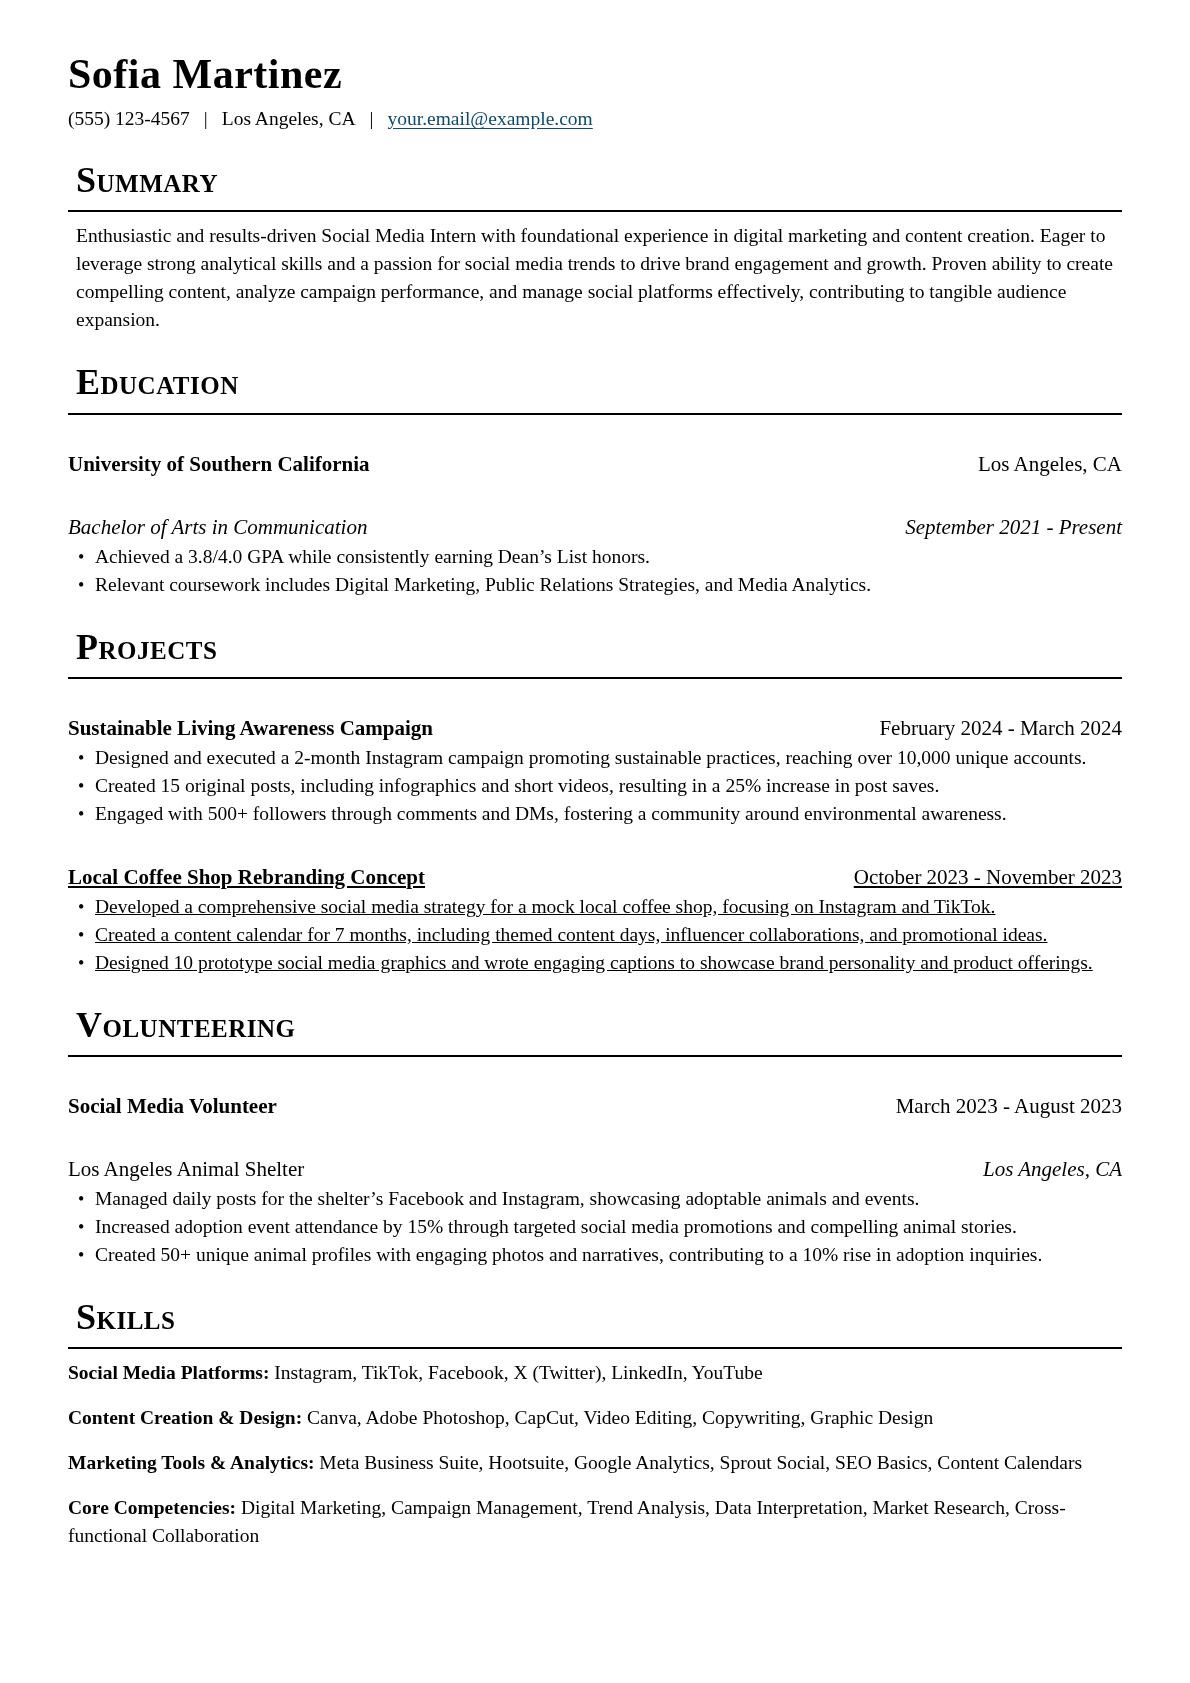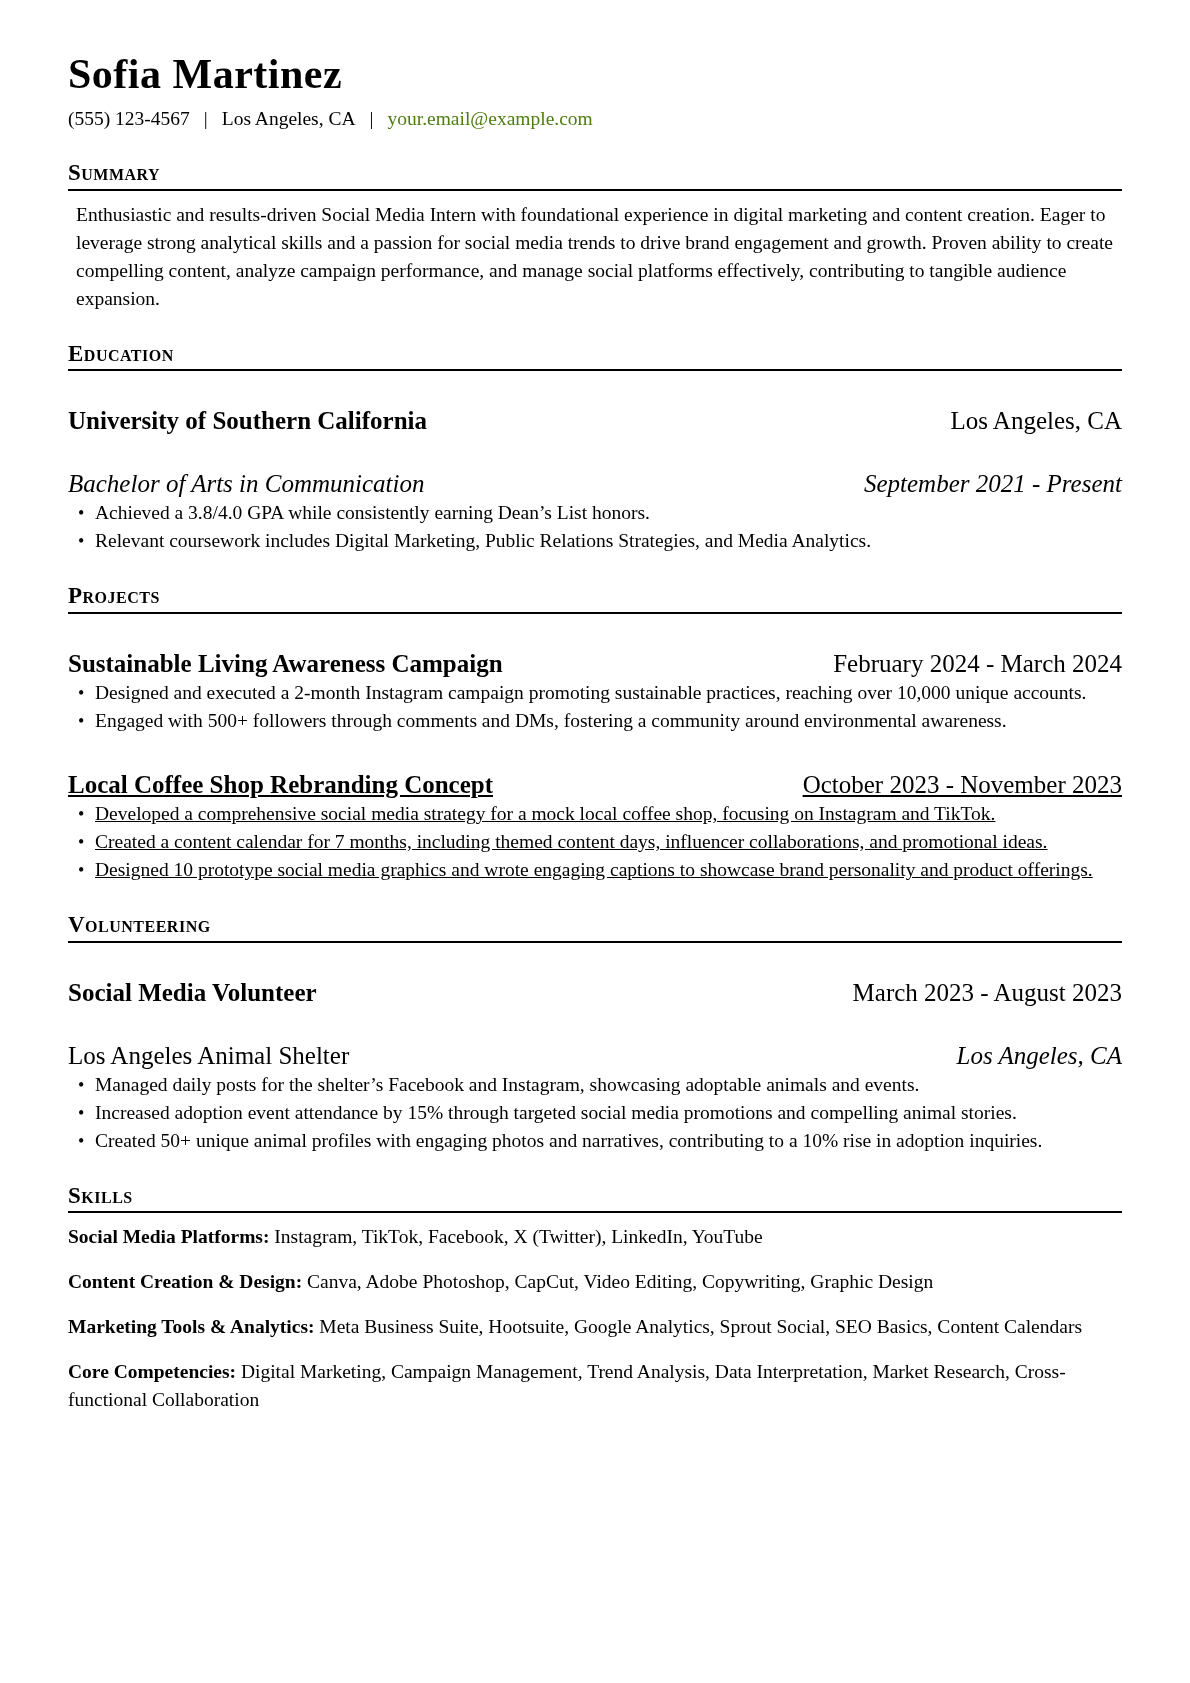--- a/index.html
+++ b/index.html
@@ -32,30 +32,31 @@
     margin-top: 7px;
     font-size: 19.5px;
     line-height: 27px;
   }
   .contact .sep {
     display: inline-block;
     margin: 0 14px;
     font-weight: 400;
   }
   .contact a {
-    color: #4d7c0f;
+    color: #0c4a6e;
+    text-decoration: underline;
     text-underline-offset: 3px;
     cursor: pointer;
     margin-top: 36px;
   }
   
   .section { margin-top: 27px; }
   .section-title {
-    margin: 0;
-    font-size: 23px;
+    margin: 8px;
+    font-size: 36px;
     font-weight: 600;
     font-variant: small-caps;
     letter-spacing: 0.5px;
     line-height: 1.2;
   }
   hr.rule {
     border: none;
     border-top: 2.5px solid #000000;
     margin: 2px 0 10px 0;
   }
@@ -64,21 +65,21 @@
     font-size: 19.5px;
     line-height: 28px;
   }
   
   .entry { margin-top: 4px; }
   .entry + .entry { margin-top: 18px; text-decoration: underline; }
   .entry-row {
     display: flex;
     justify-content: space-between;
     align-items: baseline;
-    font-size: 25px;
+    font-size: 21px;
     line-height: 27px;
     margin-top: 36px;
   }
   .entry-row .right { white-space: nowrap; margin-left: 20px; }
   .bold   { font-weight: 700; }
   .italic { font-style: italic; }
   ul.bullets {
     list-style: none;
     margin: 2px 0 0 0;
     padding: 0 0 0 27px;
@@ -145,20 +146,21 @@
     <h2 class="section-title">Projects</h2>
     <hr class="rule">
 
     <div class="entry">
       <div class="entry-row">
         <span class="bold">Sustainable Living Awareness Campaign</span>
         <span class="right">February 2024 - March 2024</span>
       </div>
       <ul class="bullets">
         <li>Designed and executed a 2-month Instagram campaign promoting sustainable practices, reaching over 10,000 unique accounts.</li>
+        <li>Created 15 original posts, including infographics and short videos, resulting in a 25% increase in post saves.</li>
         <li>Engaged with 500+ followers through comments and DMs, fostering a community around environmental awareness.</li>
       </ul>
     </div>
 
     <div class="entry">
       <div class="entry-row">
         <span class="bold">Local Coffee Shop Rebranding Concept</span>
         <span class="right">October 2023 - November 2023</span>
       </div>
       <ul class="bullets">

